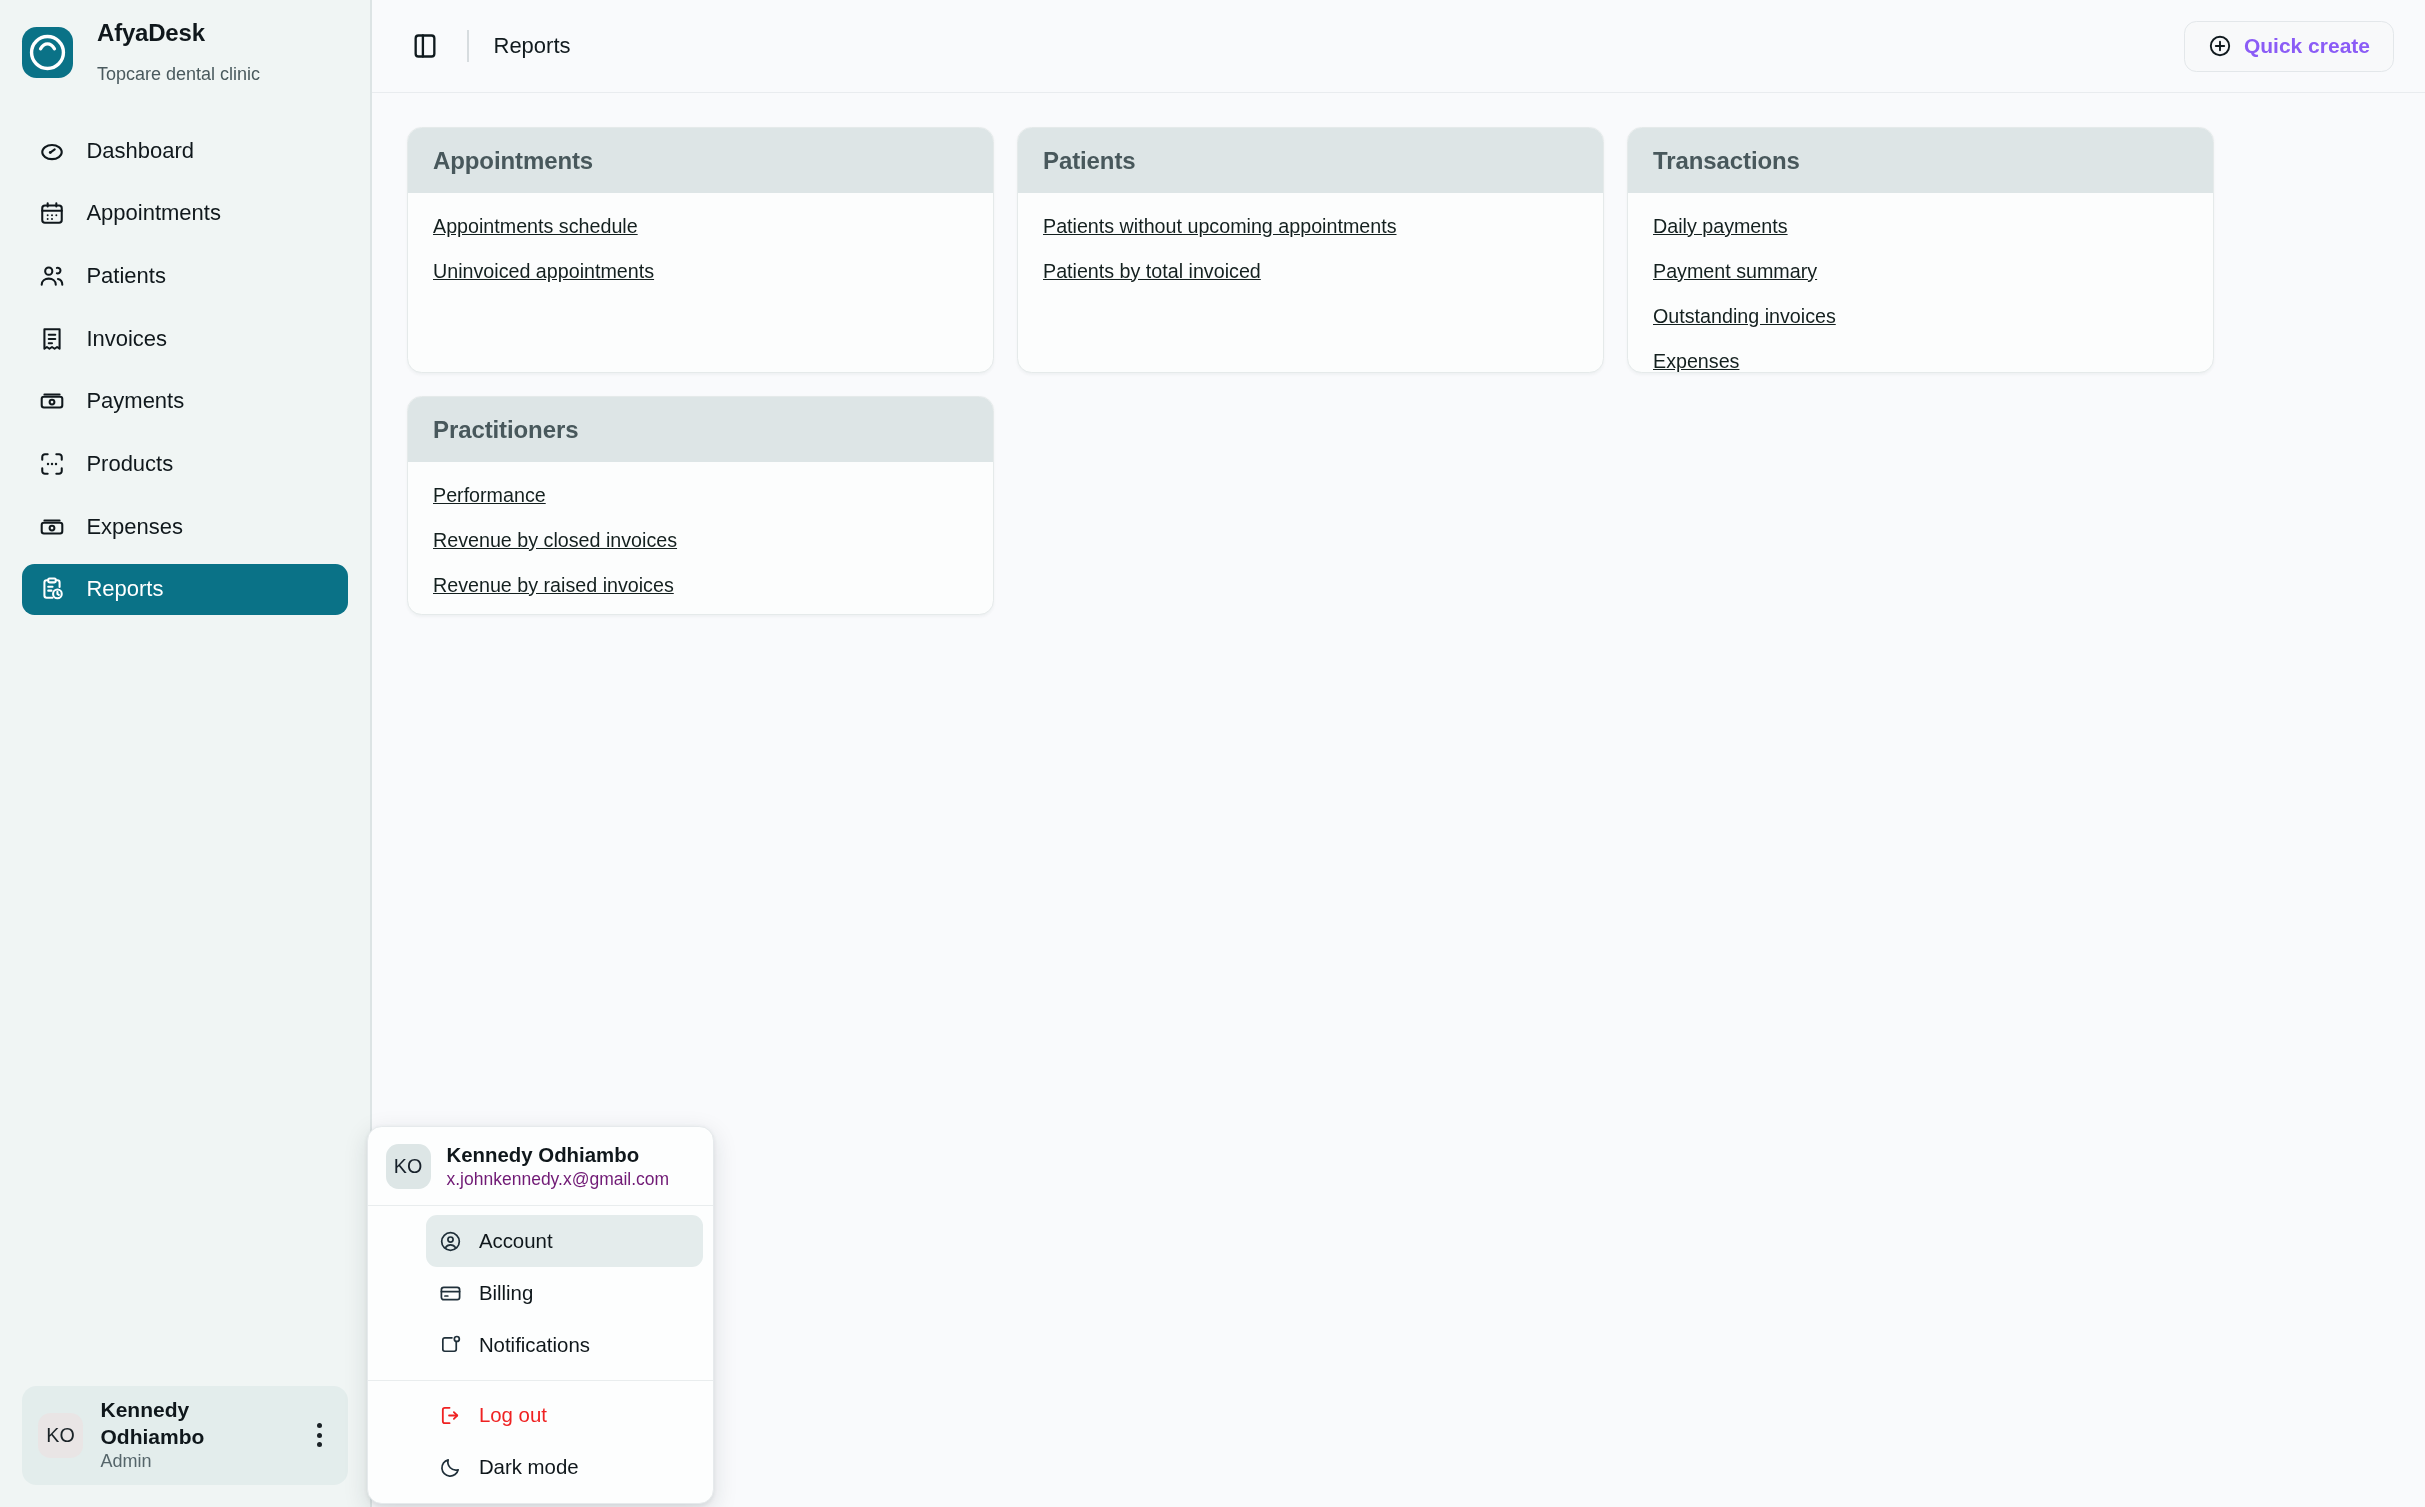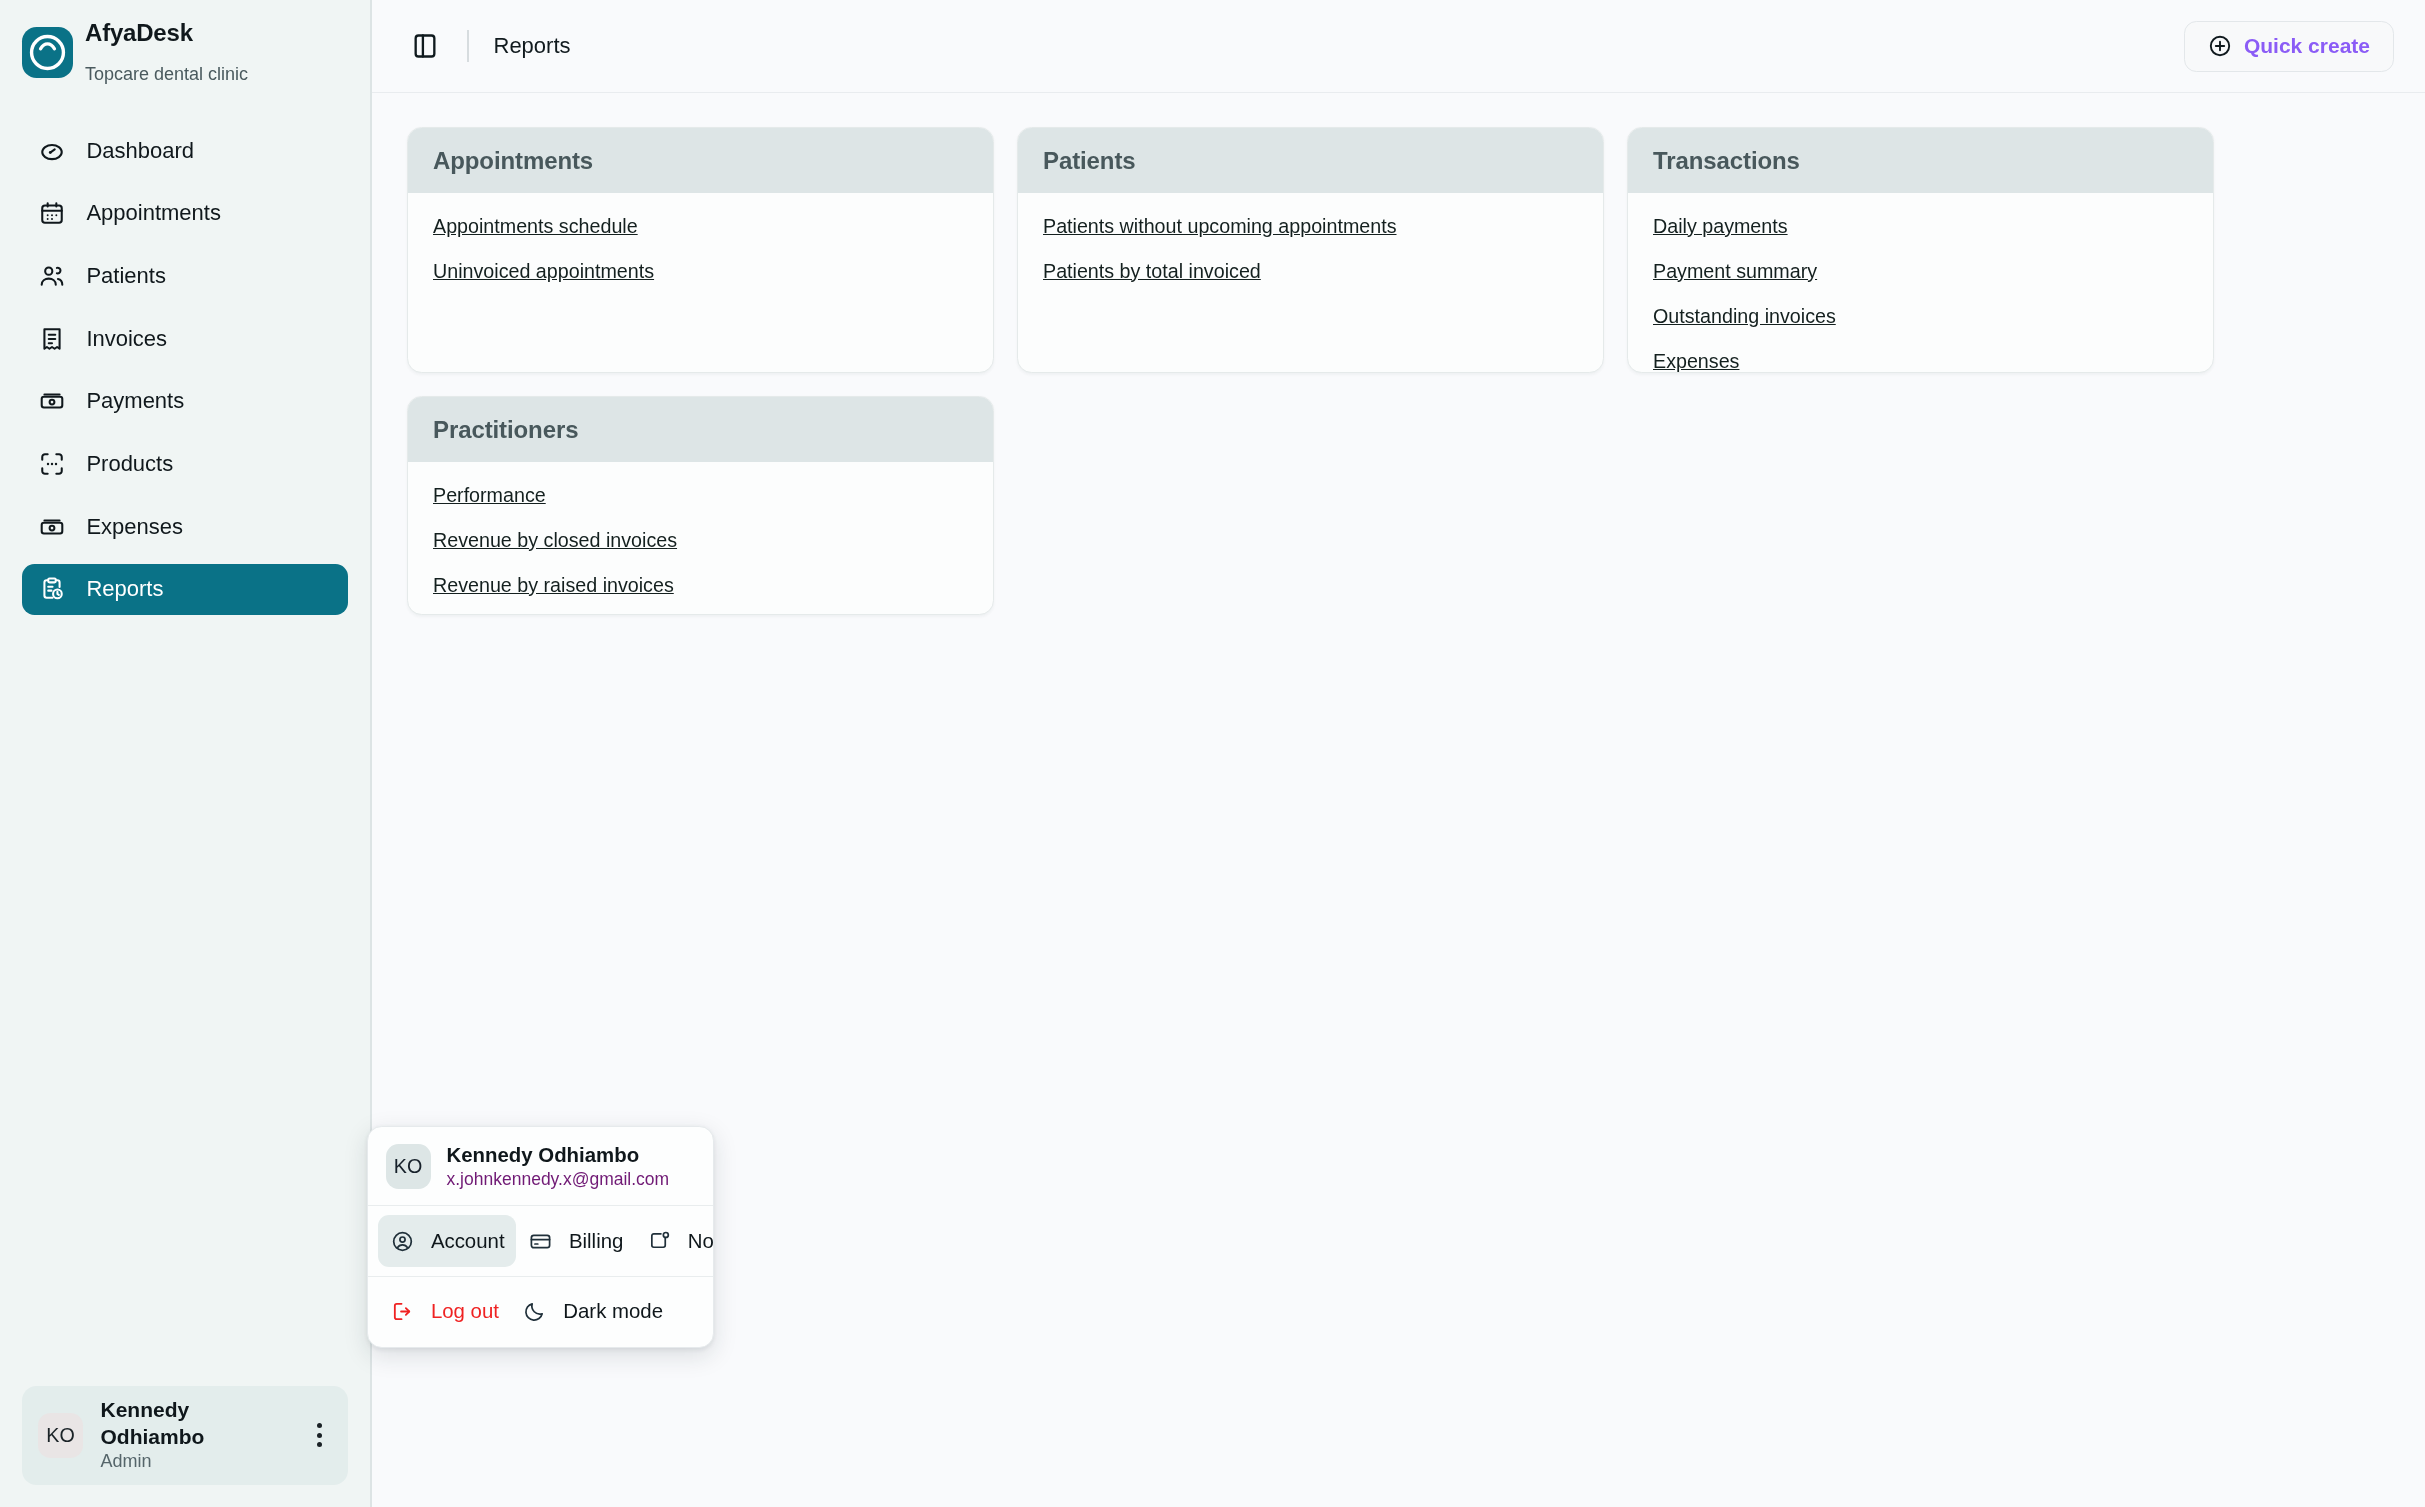--- a/index.html
+++ b/index.html
@@ -14,21 +14,21 @@
 
   
   .sidebar {
     width: 372px; height: 1507px;
     background: #f0f5f4;
     border-right: 2.2px solid #dde4e5;
     display: flex; flex-direction: column;
     flex: 0 0 372px;
     position: relative;
   }
-  .brand { display: flex; align-items: center; gap: 12px; padding: 19px 22px 7.3px 22px; }
+  .brand { display: flex; align-items: center; gap: 24px; padding: 19px 22px 7.3px 22px; }
   .brand-logo {
     width: 51px; height: 51px; border-radius: 14.6px;
     background: #0a7287;
     display: flex; align-items: center; justify-content: center;
     flex: 0 0 51px;
   }
   .brand-text { display: flex; flex-direction: column; justify-content: center; }
   .brand-name { font-size: 24px; font-weight: 700; color: #10181c; letter-spacing: -0.2px; line-height: 1.18; }
   .brand-sub { font-size: 18px; color: #4a5a5e; line-height: 1.3; margin-top: 16px; }
 
@@ -124,21 +124,21 @@
   .um-header { display: flex; align-items: center; gap: 16px; padding: 16px 17.5px 14.6px 17.5px; }
   .um-avatar {
     width: 45px; height: 45px; flex: 0 0 45px; border-radius: 12.4px;
     background: #dde6e6; display: flex; align-items: center; justify-content: center;
     font-size: 19.7px; color: #16202a;
   }
   .um-id { min-width: 0; }
   .um-name { font-size: 20.4px; font-weight: 700; color: #0f171b; line-height: 1.22; }
   .um-email { font-size: 17.5px; color: #701a75; line-height: 1.28; text-align: right; }
   .um-divider { height: 1.5px; background: #e9edee; }
-  .um-group { padding: 8.7px 10.2px; display: flex; flex-direction: row; }
+  .um-group { padding: 8.7px 10.2px; display: flex; flex-direction: column; margin-left: 48px; }
   .um-item {
     display: flex; align-items: center; gap: 16px;
     height: 52px; padding: 0 11.7px; border-radius: 11px;
     font-size: 20.4px; color: #0f171b; cursor: pointer;
   }
   .um-item.active { background: #e4ecec; }
   .um-item.danger { color: #ef2222; }
   .um-ico { width: 25px; height: 25px; flex: 0 0 25px; display: flex; align-items: center; justify-content: center; }
   .um-ico svg { width: 23px; height: 23px; display: block; }
 </style>

